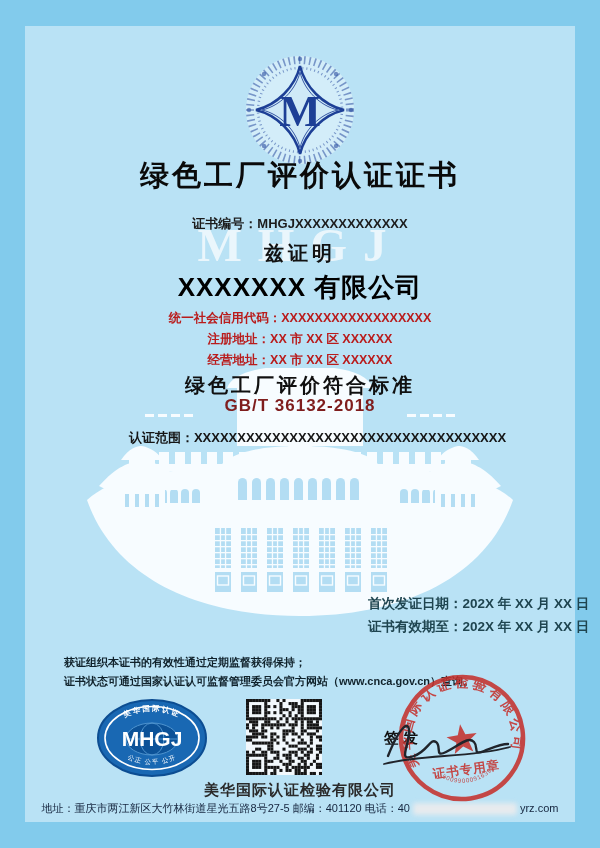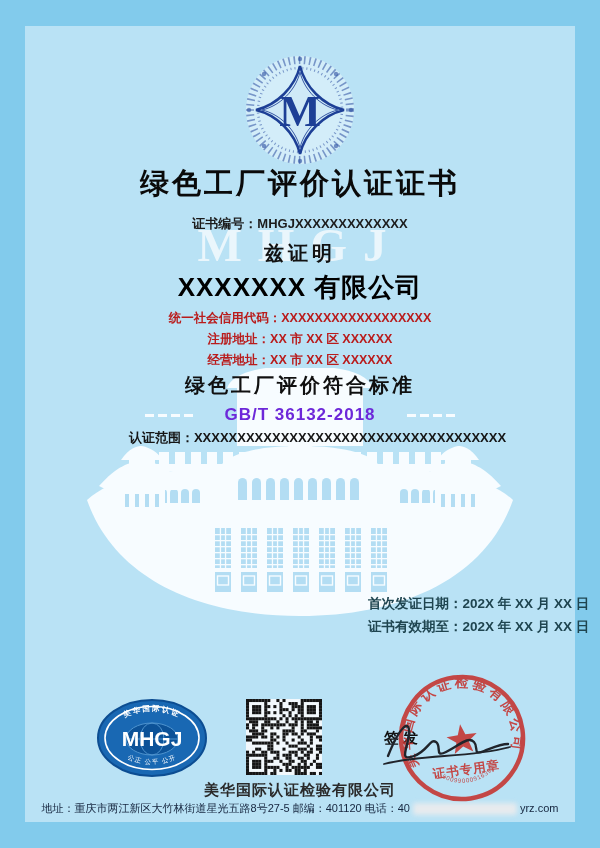--- a/index.html
+++ b/index.html
@@ -3,29 +3,29 @@
 <meta charset="utf-8">
 <style>
   html,body{margin:0;padding:0;}
   body{width:600px;height:848px;font-family:"Liberation Sans","DejaVu Sans",sans-serif;}
   .page{position:relative;width:600px;height:848px;background:#82cbec;overflow:hidden;}
   .panel{position:absolute;left:25px;top:26px;right:25px;bottom:26px;background:#b9e2f5;}
   .abs{position:absolute;}
   .ctr{left:0;right:0;text-align:center;}
   .b{font-weight:bold;}
   .t2{z-index:2;}
-  .title{top:164px;font-size:29px;letter-spacing:3px;color:#0a0a0a;}
+  .title{top:156px;font-size:29px;letter-spacing:3px;color:#0a0a0a;}
   .certno{top:215px;font-size:13px;color:#1c1c1c;}
   .mhgj-wm{top:218px;font-family:"Liberation Serif","DejaVu Serif",serif;font-size:47px;font-weight:bold;
     letter-spacing:16px;color:rgba(255,255,255,0.70);z-index:1;}
   .declare{top:240px;font-size:20px;letter-spacing:4px;color:#111;}
   .company{top:270px;font-size:26px;letter-spacing:1px;color:#000;}
   .infoline{font-size:12.5px;color:#b91c1c;}
   .std-state{top:372px;font-size:20px;letter-spacing:3px;color:#101010;}
-  .std-code{top:405px;font-size:17px;letter-spacing:1px;color:#6d28d9;}
+  .std-code{top:396px;font-size:17px;letter-spacing:1px;color:#7f1d1d;}
   .scope{top:429px;font-size:13px;color:#151515;padding-left:35px;}
   .dates{left:368px;top:592px;font-size:13.5px;font-weight:bold;color:#1f4550;line-height:23px;z-index:2;}
   .notes{left:64px;top:653px;font-size:11px;font-weight:bold;color:#10222b;line-height:19px;z-index:2;}
   .foot-co{top:781px;font-size:15px;color:#2a2a2a;letter-spacing:1px;z-index:2;}
   .addr{top:801px;font-size:11px;font-weight:normal;color:#15253e;z-index:2;white-space:nowrap;}
   .blurpatch{display:inline-block;width:104px;height:12px;background:#e7ebee;border-radius:2px;
     filter:blur(2.5px);vertical-align:middle;margin:0 3px;}
   svg{display:block;}
 </style>
 </head>
@@ -232,20 +232,24 @@
   <div class="abs ctr std-code b t2">GB/T 36132-2018</div>
   <div class="abs ctr scope b t2">
     <span>认证范围：</span><span>XXXXXXXXXXXXXXXXXXXXXXXXXXXXXXXXXXXX</span>
   </div>
 
   <div class="abs dates">
     <div><span>首次发证日期：</span><span>202X 年 XX 月 XX 日</span></div>
     <div><span>证书有效期至：</span><span>202X 年 XX 月 XX 日</span></div>
   </div>
 
+  <div class="abs notes">
+    <div>获证组织本证书的有效性通过定期监督获得保持；</div>
+    <div>证书状态可通过国家认证认可监督管理委员会官方网站（www.cnca.gov.cn）查询。</div>
+  </div>
 
   <svg class="abs" style="left:96px;top:698px;width:112px;height:80px;z-index:2;" viewBox="0 0 112 80">
     <defs>
       <path id="logoTop" d="M16.5,49.2 A42,27 0 1 1 95.5,49.2"></path>
       <path id="logoBot" d="M23.2,54.9 A40,26 0 0 0 88.8,54.9"></path>
     </defs>
     <ellipse cx="56" cy="40" rx="54" ry="38" fill="#1968b3" stroke="#0c4d92" stroke-width="2"></ellipse>
     <ellipse cx="56" cy="40" rx="47" ry="31.5" fill="none" stroke="#ffffff" stroke-width="1.6"></ellipse>
     <ellipse cx="56" cy="41" rx="26" ry="16" fill="#0c5298"></ellipse>
     <ellipse cx="56" cy="41" rx="26" ry="16" fill="none" stroke="#4f94cf" stroke-width="1"></ellipse>

